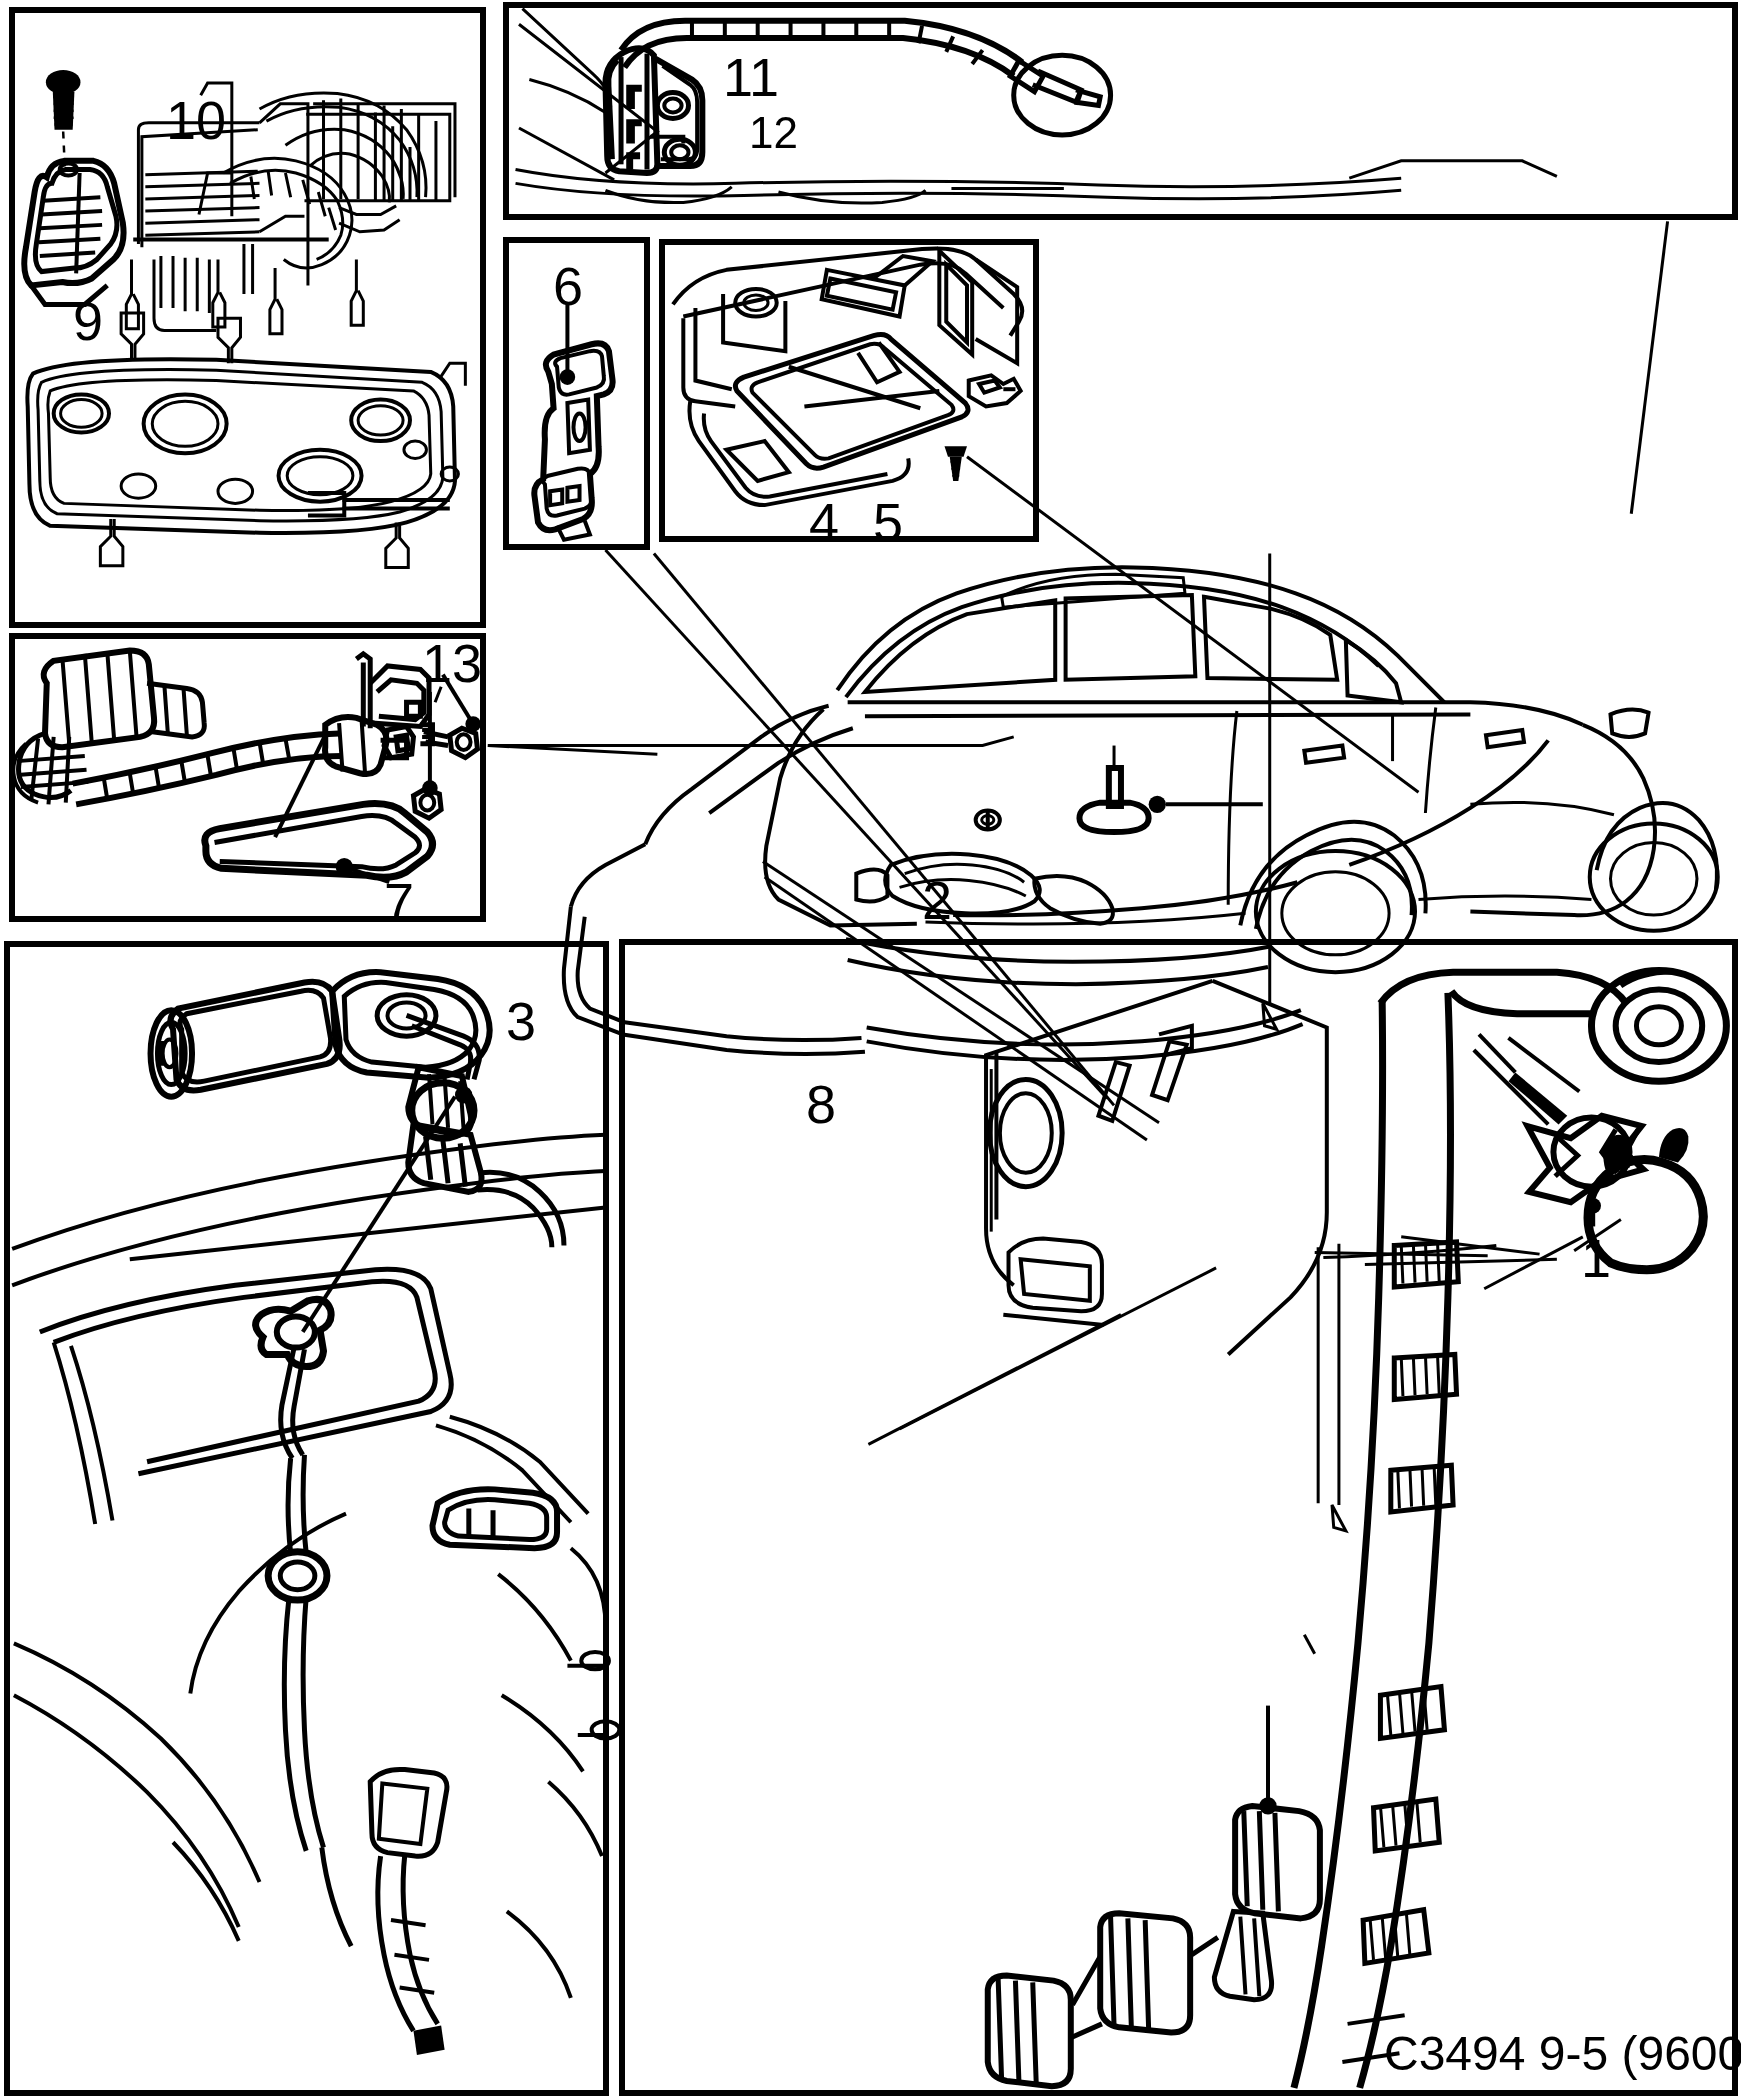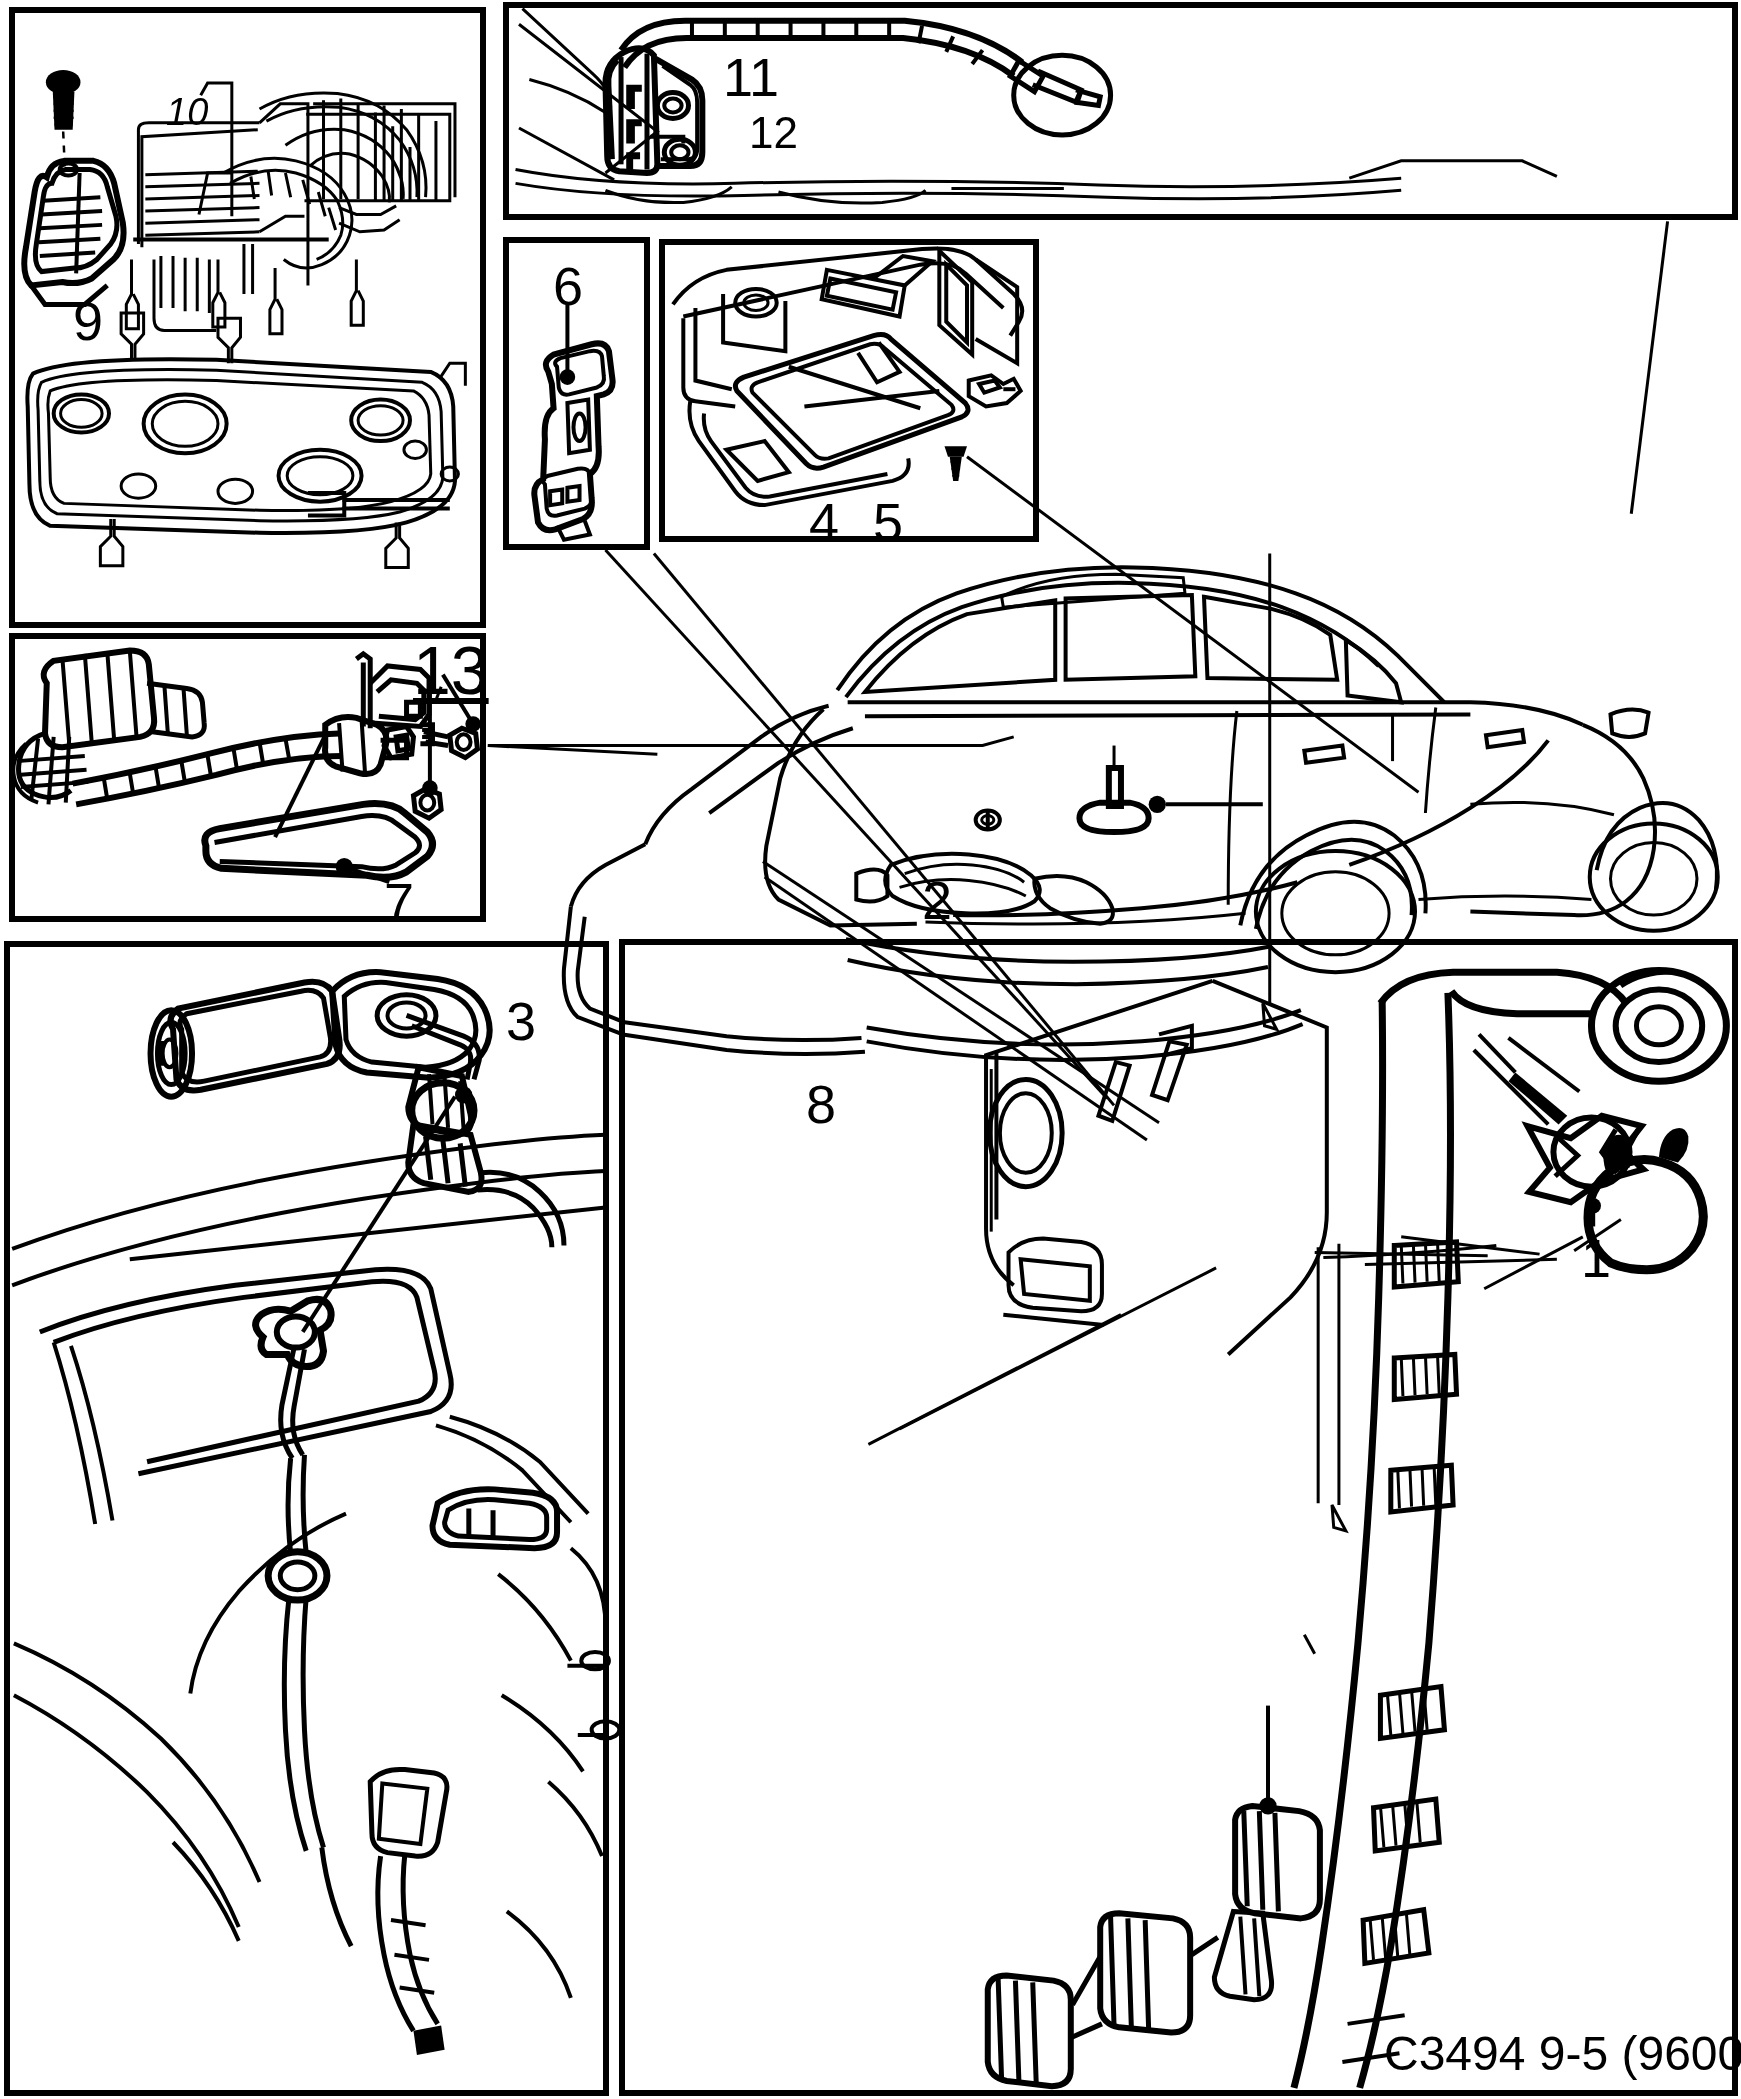--- a/index.html
+++ b/index.html
@@ -639,35 +639,35 @@
       <path class="ln" stroke-width="4" d="M1744,1200 L1826,1262"></path>
 
       <path class="ln" stroke-width="4" d="M1466,1972 L1466,2088"></path>
       <circle class="dot" cx="1466" cy="2088" r="10"></circle>
 
       <path class="ln" stroke-width="3" d="M1508,1890 L1520,1912"></path>
     </g>
 
   </svg>
 
-  <div class="callout" style="left:166px;top:93px;font-size:38px;font-style:italic;">10</div>
+  <div class="callout" style="left:166px;top:93px;font-size:54px;">10</div>
 
   <div class="callout" style="left:73px;top:294px;font-size:54px;">9</div>
 
   <div class="callout" style="left:723px;top:50px;font-size:54px;">11</div>
 
   <div class="callout" style="left:749px;top:111px;font-size:44px;">12</div>
 
   <div class="callout" style="left:553px;top:259px;font-size:54px;">6</div>
 
   <div class="callout" style="left:809px;top:495px;font-size:54px;">4</div>
 
   <div class="callout" style="left:873px;top:495px;font-size:54px;">5</div>
 
-  <div class="callout" style="left:413px;top:636px;font-size:68px;text-decoration:underline;">13</div>
+  <div class="callout" style="left:422px;top:636px;font-size:54px;">13</div>
 
   <div class="callout" style="left:384px;top:875px;font-size:54px;">7</div>
 
   <div class="callout" style="left:922px;top:873px;font-size:54px;">2</div>
 
   <div class="callout" style="left:506px;top:994px;font-size:54px;">3</div>
 
   <div class="callout" style="left:806px;top:1077px;font-size:54px;">8</div>
 
   <div class="callout" style="left:1581px;top:1231px;font-size:54px;">1</div>

